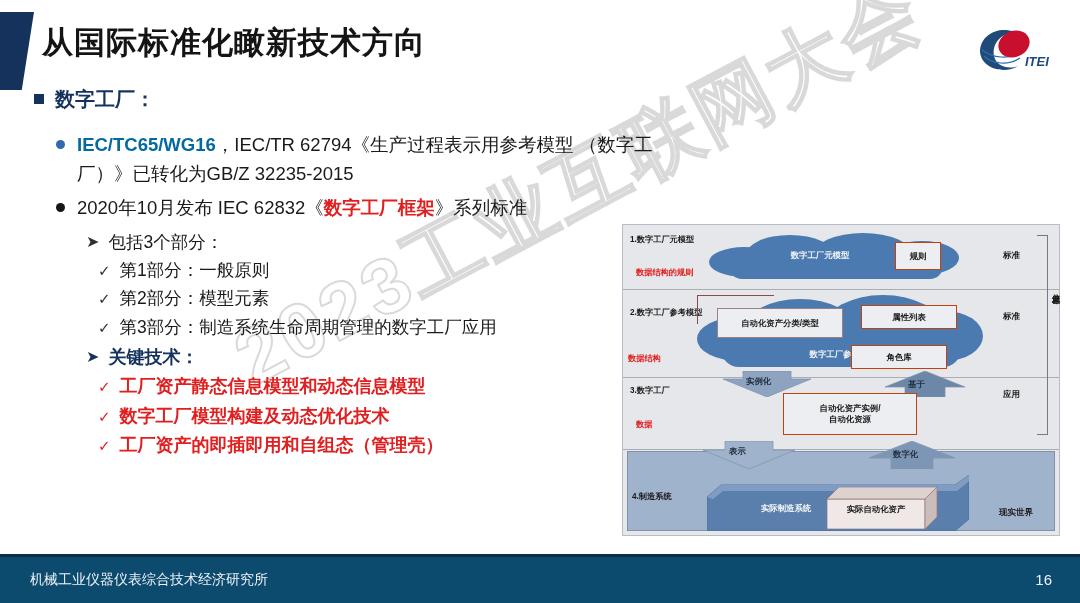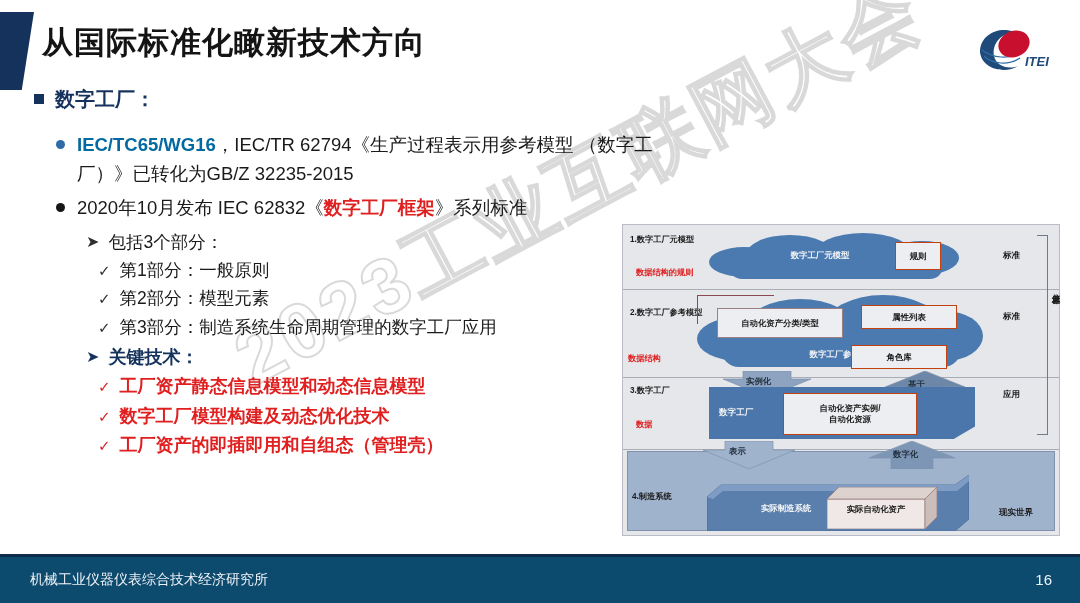--- a/index.html
+++ b/index.html
@@ -241,23 +241,20 @@
   <div style="position:absolute;left:262px;top:146px;width:80px;height:26px;">
     <svg viewBox="0 0 80 26" width="80" height="26">
         <polygon points="40,0 80,16 60,16 60,26 20,26 20,16 0,16" fill="#6d87a8" stroke="#7b90ac" stroke-width="0.7"></polygon>
       </svg>
   </div>
   <div class="arrow-txt" style="left:285px;top:154px;">基于</div>
 
   <div class="bl" style="left:7px;top:160px;">3.数字工厂</div>
   <div class="bl red" style="left:13px;top:194px;">数据</div>
 
-  <div class="bluebox" style="left:86px;top:162px;width:256px;height:52px;clip-path:polygon(0 0,100% 0,100% 76%,92% 100%,0 100%);padding-left:10px;">
-    <span>数字工厂</span>
-  </div>
   <div class="wbox" style="left:160px;top:168px;width:132px;height:40px;flex-direction:column;">
     <span>自动化资产实例/</span>
     <span>自动化资源</span>
   </div>
   <div class="br" style="left:380px;top:164px;text-align:center;">应用</div>
 
   <div class="realband" style="top:226px;bottom:4px;"></div>
 
   <div style="position:absolute;left:80px;top:216px;width:92px;height:28px;">
     <svg viewBox="0 0 92 28" width="92" height="28">

